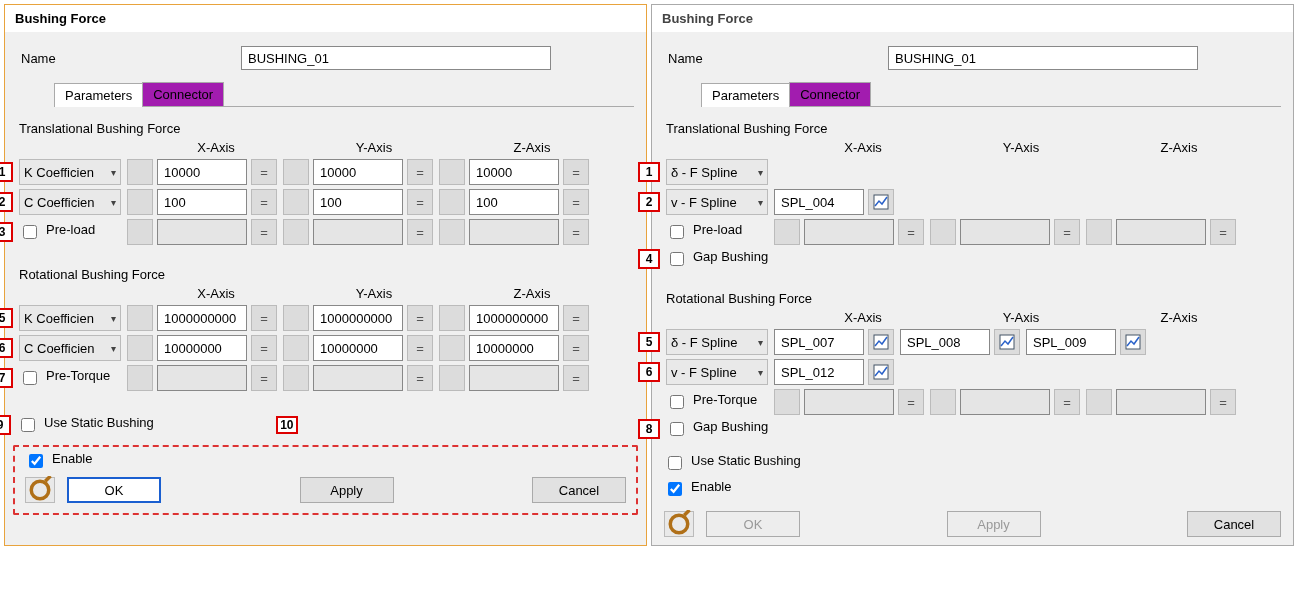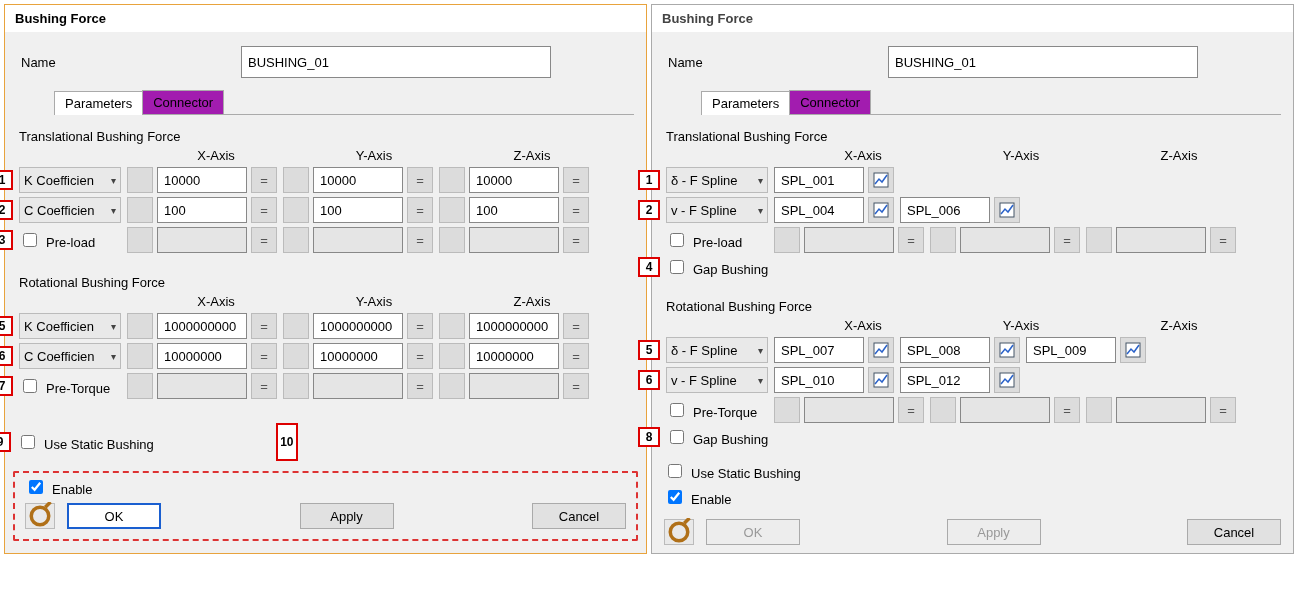--- a/index.html
+++ b/index.html
@@ -4,48 +4,48 @@
 <style>
 * { box-sizing: border-box; font-family: "Segoe UI", Arial, sans-serif; font-size: 13px; }
 body { margin: 0; padding: 4px; background: #fff; display: flex; gap: 4px; }
 .dialog { border: 1px solid #aaa; flex: 1; display: flex; flex-direction: column; background: #f0f0f0; }
 .dialog.active { border: 1px solid #e8a33d; }
 .titlebar { padding: 6px 10px; font-weight: 600; background: #fff; color: #444; }
 .dialog.active .titlebar { color: #000; }
 .content { padding: 8px 12px; display: flex; flex-direction: column; gap: 6px; }
 .row-name { display: flex; align-items: center; gap: 20px; margin: 6px 0; padding:0 4px; }
 .row-name label { width: 200px; }
-.text-input { background: #fff; border: 1px solid #888; padding: 3px 6px; height: 32px; }
+.text-input { background: #fff; border: 1px solid #888; padding: 3px 6px; height: 24px; }
 .name-input { width: 310px; }
 .tabs { display: flex; border-bottom: 1px solid #aaa; margin-left: 37px; }
 .tab { padding: 4px 10px; border: 1px solid #aaa; border-bottom: none; background: #a21caf; margin-right: -1px; cursor: pointer; }
 .tab.active { background: #fff; position: relative; top: 1px; }
 .group { padding: 4px 2px; }
 .group-title { margin: 4px 0; }
 .axis-headers { display: flex; margin-left: 118px; }
 .axis-headers span { width: 158px; text-align: center; }
 .row { display: flex; align-items: center; gap: 6px; margin: 4px 0; position: relative; }
 .dd { display:flex; align-items:center; justify-content:space-between; width: 102px; height: 26px; background: #e9e9e9; border: 1px solid #bbb; padding: 0 4px; cursor: pointer; }
 .dd .chev { font-size: 10px; color:#444; }
 .sqbtn { width: 26px; height: 26px; background: #dcdcdc; border: 1px solid #bbb; display:flex; align-items:center; justify-content:center; cursor:pointer; }
 .sqbtn.eq::after { content:"="; color:#555; }
 .sqbtn.chart svg { width:16px; height:16px; }
 .cellwrap { display:flex; align-items:center; gap:4px; }
 .val { width: 90px; height:26px; }
 .val.disabled { background:#e5e5e5; }
-.chk { display:flex; align-items:flex-end; gap:6px; }
+.chk { display:flex; align-items:flex-start; gap:6px; }
 .chk input { width:14px; height:14px; }
 .footer-dashed { border: 2px dashed #d33; border-radius:2px; margin:0 -4px; padding:4px 10px 10px 10px; }
 .footer-row { display:flex; align-items:flex-start; gap:12px; margin-top:6px; }
 .tool-icon { width:30px; height:26px; border:1px solid #bbb; background:#e9e9e9; display:flex; align-items:center; justify-content:center; cursor:pointer; }
 .btn { width:94px; height:26px; border:1px solid #aaa; background:#e1e1e1; cursor:pointer; display:flex; align-items:center; justify-content:center; }
 .btn.primary { border:2px solid #1a5fd0; background:#fff; }
 .btn.disabled { color:#999; background:#ededed; cursor:default; }
 .callout { position:absolute; left:-28px; width:22px; height:20px; border:2px solid #d00; background:#fff; color:#000; font-weight:700; display:flex; align-items:center; justify-content:center; font-size:12px; }
-.callout-standalone { width:22px; height:38px; border:2px solid #d00; background:#fff; color:#000; font-weight:700; display:flex; align-items:center; justify-content:center; font-size:12px; }
+.callout-standalone { width:22px; height:18px; border:2px solid #d00; background:#fff; color:#000; font-weight:700; display:flex; align-items:center; justify-content:center; font-size:12px; }
 .spacer { flex:1; }
 </style>
 </head>
 <body>
 
 <div class="dialog active">
   <div class="titlebar">Bushing Force</div>
   <div class="content">
     <div class="row-name">
       <label>Name</label>
@@ -263,55 +263,37 @@
         <span>Y-Axis</span>
         <span>Z-Axis</span>
       </div>
 
       <div class="row">
         <div class="callout">1</div>
         <div class="dd">
             <span>δ - F Spline</span>
             <span class="chev">▾</span>
           </div>
-        <div class="cellwrap">
-            <input class="text-input val" value="SPL_001" style="">
-            <div class="sqbtn chart">
-              <svg viewBox="0 0 16 16">
-                <rect x="1" y="1" width="14" height="14" fill="#fff" stroke="#456"></rect>
-                <polyline points="2,12 6,7 9,10 14,3" fill="none" stroke="#2a62c9" stroke-width="1.5"></polyline>
-              </svg>
-            </div>
-          </div>
       </div>
 
       <div class="row">
         <div class="callout">2</div>
         <div class="dd">
             <span>v - F Spline</span>
             <span class="chev">▾</span>
           </div>
         <div class="cellwrap">
             <input class="text-input val" value="SPL_004" style="">
             <div class="sqbtn chart">
               <svg viewBox="0 0 16 16">
                 <rect x="1" y="1" width="14" height="14" fill="#fff" stroke="#456"></rect>
                 <polyline points="2,12 6,7 9,10 14,3" fill="none" stroke="#2a62c9" stroke-width="1.5"></polyline>
               </svg>
             </div>
           </div>
-        <div class="cellwrap">
-            <input class="text-input val" value="SPL_006" style="">
-            <div class="sqbtn chart">
-              <svg viewBox="0 0 16 16">
-                <rect x="1" y="1" width="14" height="14" fill="#fff" stroke="#456"></rect>
-                <polyline points="2,12 6,7 9,10 14,3" fill="none" stroke="#2a62c9" stroke-width="1.5"></polyline>
-              </svg>
-            </div>
-          </div>
       </div>
 
       <div class="row">
         <div class="chk" style="width:102px">
             <input type="checkbox" style="">
             <span>Pre-load</span>
           </div>
         <div class="cellwrap">
             <div class="sqbtn"></div>
             <input class="text-input val disabled" disabled="" style="">
@@ -379,29 +361,20 @@
               </svg>
             </div>
           </div>
       </div>
 
       <div class="row">
         <div class="callout">6</div>
         <div class="dd">
             <span>v - F Spline</span>
             <span class="chev">▾</span>
-          </div>
-        <div class="cellwrap">
-            <input class="text-input val" value="SPL_010" style="">
-            <div class="sqbtn chart">
-              <svg viewBox="0 0 16 16">
-                <rect x="1" y="1" width="14" height="14" fill="#fff" stroke="#456"></rect>
-                <polyline points="2,12 6,7 9,10 14,3" fill="none" stroke="#2a62c9" stroke-width="1.5"></polyline>
-              </svg>
-            </div>
           </div>
         <div class="cellwrap">
             <input class="text-input val" value="SPL_012" style="">
             <div class="sqbtn chart">
               <svg viewBox="0 0 16 16">
                 <rect x="1" y="1" width="14" height="14" fill="#fff" stroke="#456"></rect>
                 <polyline points="2,12 6,7 9,10 14,3" fill="none" stroke="#2a62c9" stroke-width="1.5"></polyline>
               </svg>
             </div>
           </div>

